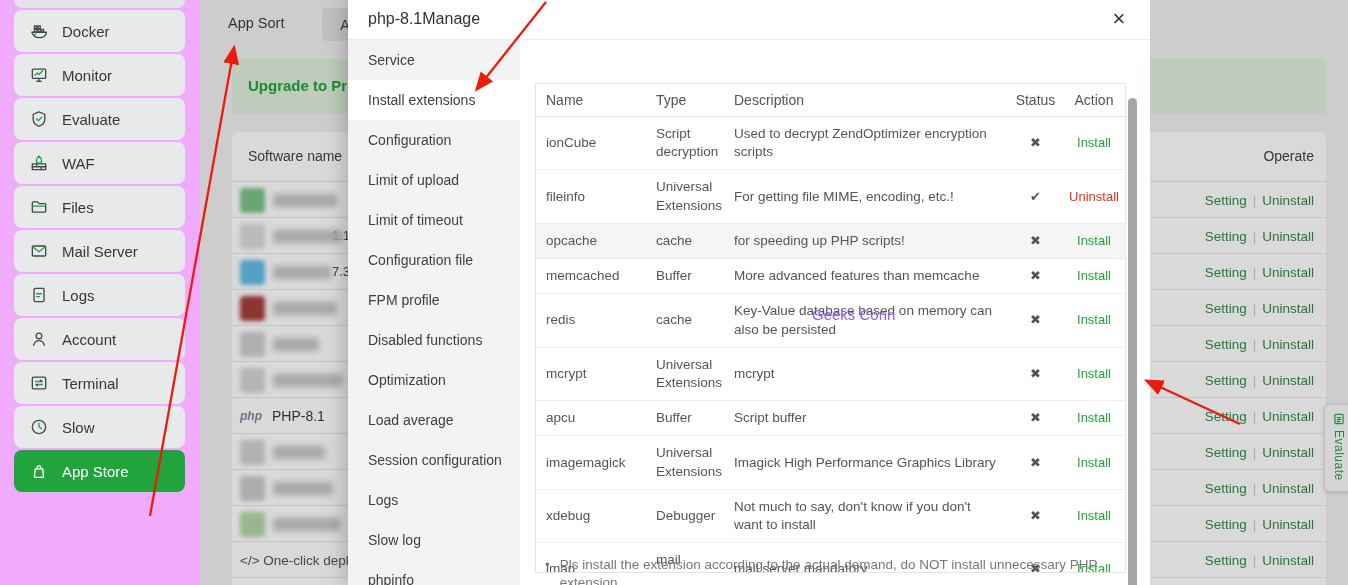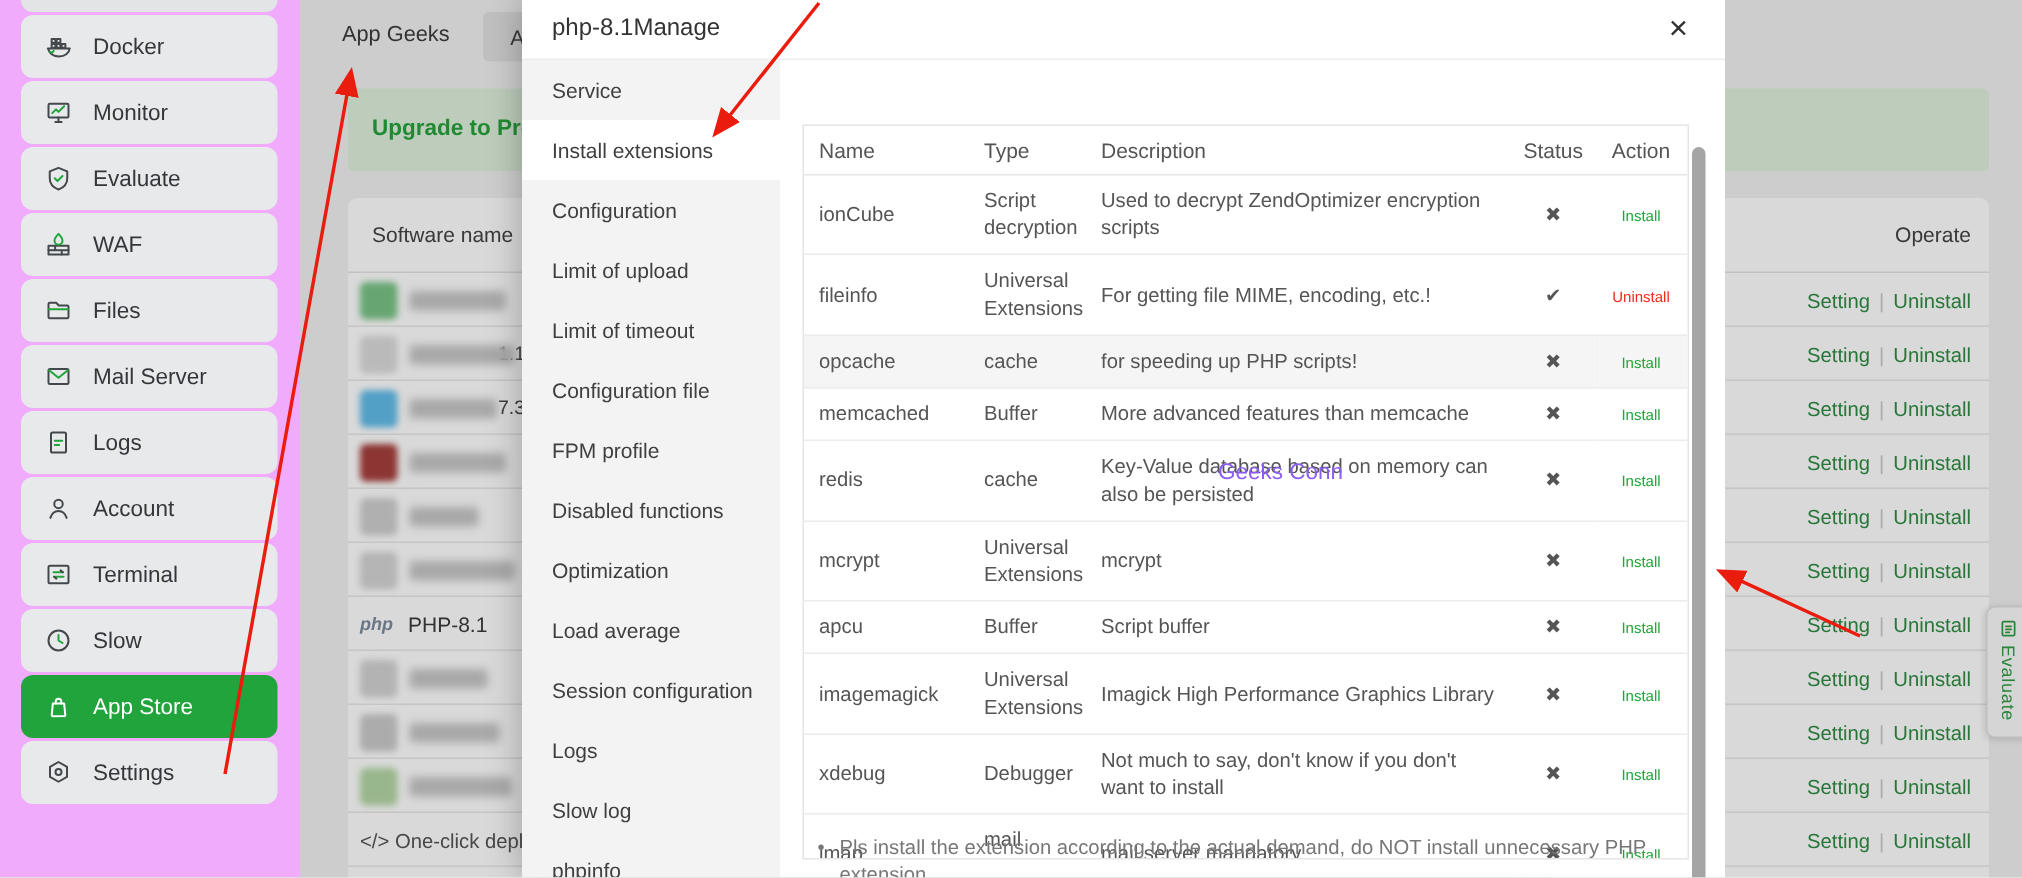--- a/index.html
+++ b/index.html
@@ -58,37 +58,37 @@
   .m-item.active{background:#fff;}
   .m-content{position:absolute;left:172px;top:40px;width:630px;height:545px;background:#fff;}
 
   .ext-wrap{position:absolute;left:15px;top:15px;width:591px;height:490px;border:1px solid #e5e5e5;overflow:hidden;background:#fff;margin-top:28px;}
   table.ext{border-collapse:collapse;width:589px;table-layout:fixed;}
   table.ext th{font-weight:normal;font-size:14px;color:#555;text-align:left;padding:6px 10px;border-bottom:1px solid #e6e6e6;height:30px;}
   table.ext td{font-size:13.5px;color:#555;padding:8px 10px;border-bottom:1px solid #ececec;vertical-align:middle;line-height:1.35;}
   table.ext th.c,table.ext td.c{text-align:center;padding:8px 2px;}
   tr.hl td{background:#f5f5f5;}
   .st-icon{font-size:13px;color:#555;}
-  .act{cursor:pointer;font-size:10px;}
+  .act{cursor:pointer;font-size:13px;}
   .act.install{color:#20a53a;}
   .act.uninstall{color:#f02b1d;}
   .thumb{position:absolute;left:608px;top:58px;width:9px;height:494px;background:#a5a5a5;border-radius:5px;cursor:pointer;}
   .note{position:absolute;left:25px;top:516px;width:585px;font-size:13.5px;color:#777;display:flex;gap:10px;line-height:1.35;}
   .watermark{position:absolute;left:464px;top:306px;font-size:15px;color:#8b5cf6;z-index:3;}
 
   
   .arrows{position:absolute;left:0;top:0;width:1348px;height:585px;z-index:30;pointer-events:none;}
 </style>
 </head>
 <body>
 
 <div class="stage">
 
   <div class="bgc">
-    <div class="app-sort">App Geeks</div>
+    <div class="app-sort">App Sort</div>
     <div class="all-btn">All</div>
     <div class="banner">
       <span>Upgrade to Pro ed</span>
     </div>
     <div class="card">
       <div class="card-head">
         <span class="sw-name">Software name</span>
         <span class="sw-operate">Operate</span>
       </div>
       <div class="sw-rows" id="sw-rows">
@@ -331,29 +331,20 @@
           <span class="s-label">Slow</span>
         </div>
         <div class="s-item active">
           <span class="s-icon">
             <svg viewBox="0 0 24 24" width="20" height="20" fill="none" stroke="currentColor" stroke-width="1.6" stroke-linecap="round" stroke-linejoin="round">
               <path d="M7.5,9.5 h9 l0.9,9.3 a0.8,0.8 0 0 1 -0.8,0.9 H7.4 a0.8,0.8 0 0 1 -0.8,-0.9 z"></path>
               <path d="M9.8,9.5 V8 a2.2,2.2 0 0 1 4.4,0 v1.5"></path>
             </svg>
           </span>
           <span class="s-label">App Store</span>
-        </div>
-        <div class="s-item">
-          <span class="s-icon">
-            <svg viewBox="0 0 24 24" width="20" height="20" fill="none" stroke="currentColor" stroke-width="1.6" stroke-linecap="round" stroke-linejoin="round">
-              <path d="M12,3.6 l6.8,3.9 v8 L12,19.4 l-6.8,-3.9 v-8 z"></path>
-              <circle cx="12" cy="11.5" r="2.4"></circle>
-            </svg>
-          </span>
-          <span class="s-label">Settings</span>
         </div>
       </div>
   </div>
 
   <div class="modal">
     <div class="m-head">
       <span class="m-title">php-8.1Manage</span>
       <span class="m-close">×</span>
     </div>
     <div class="m-menu" id="m-menu">

